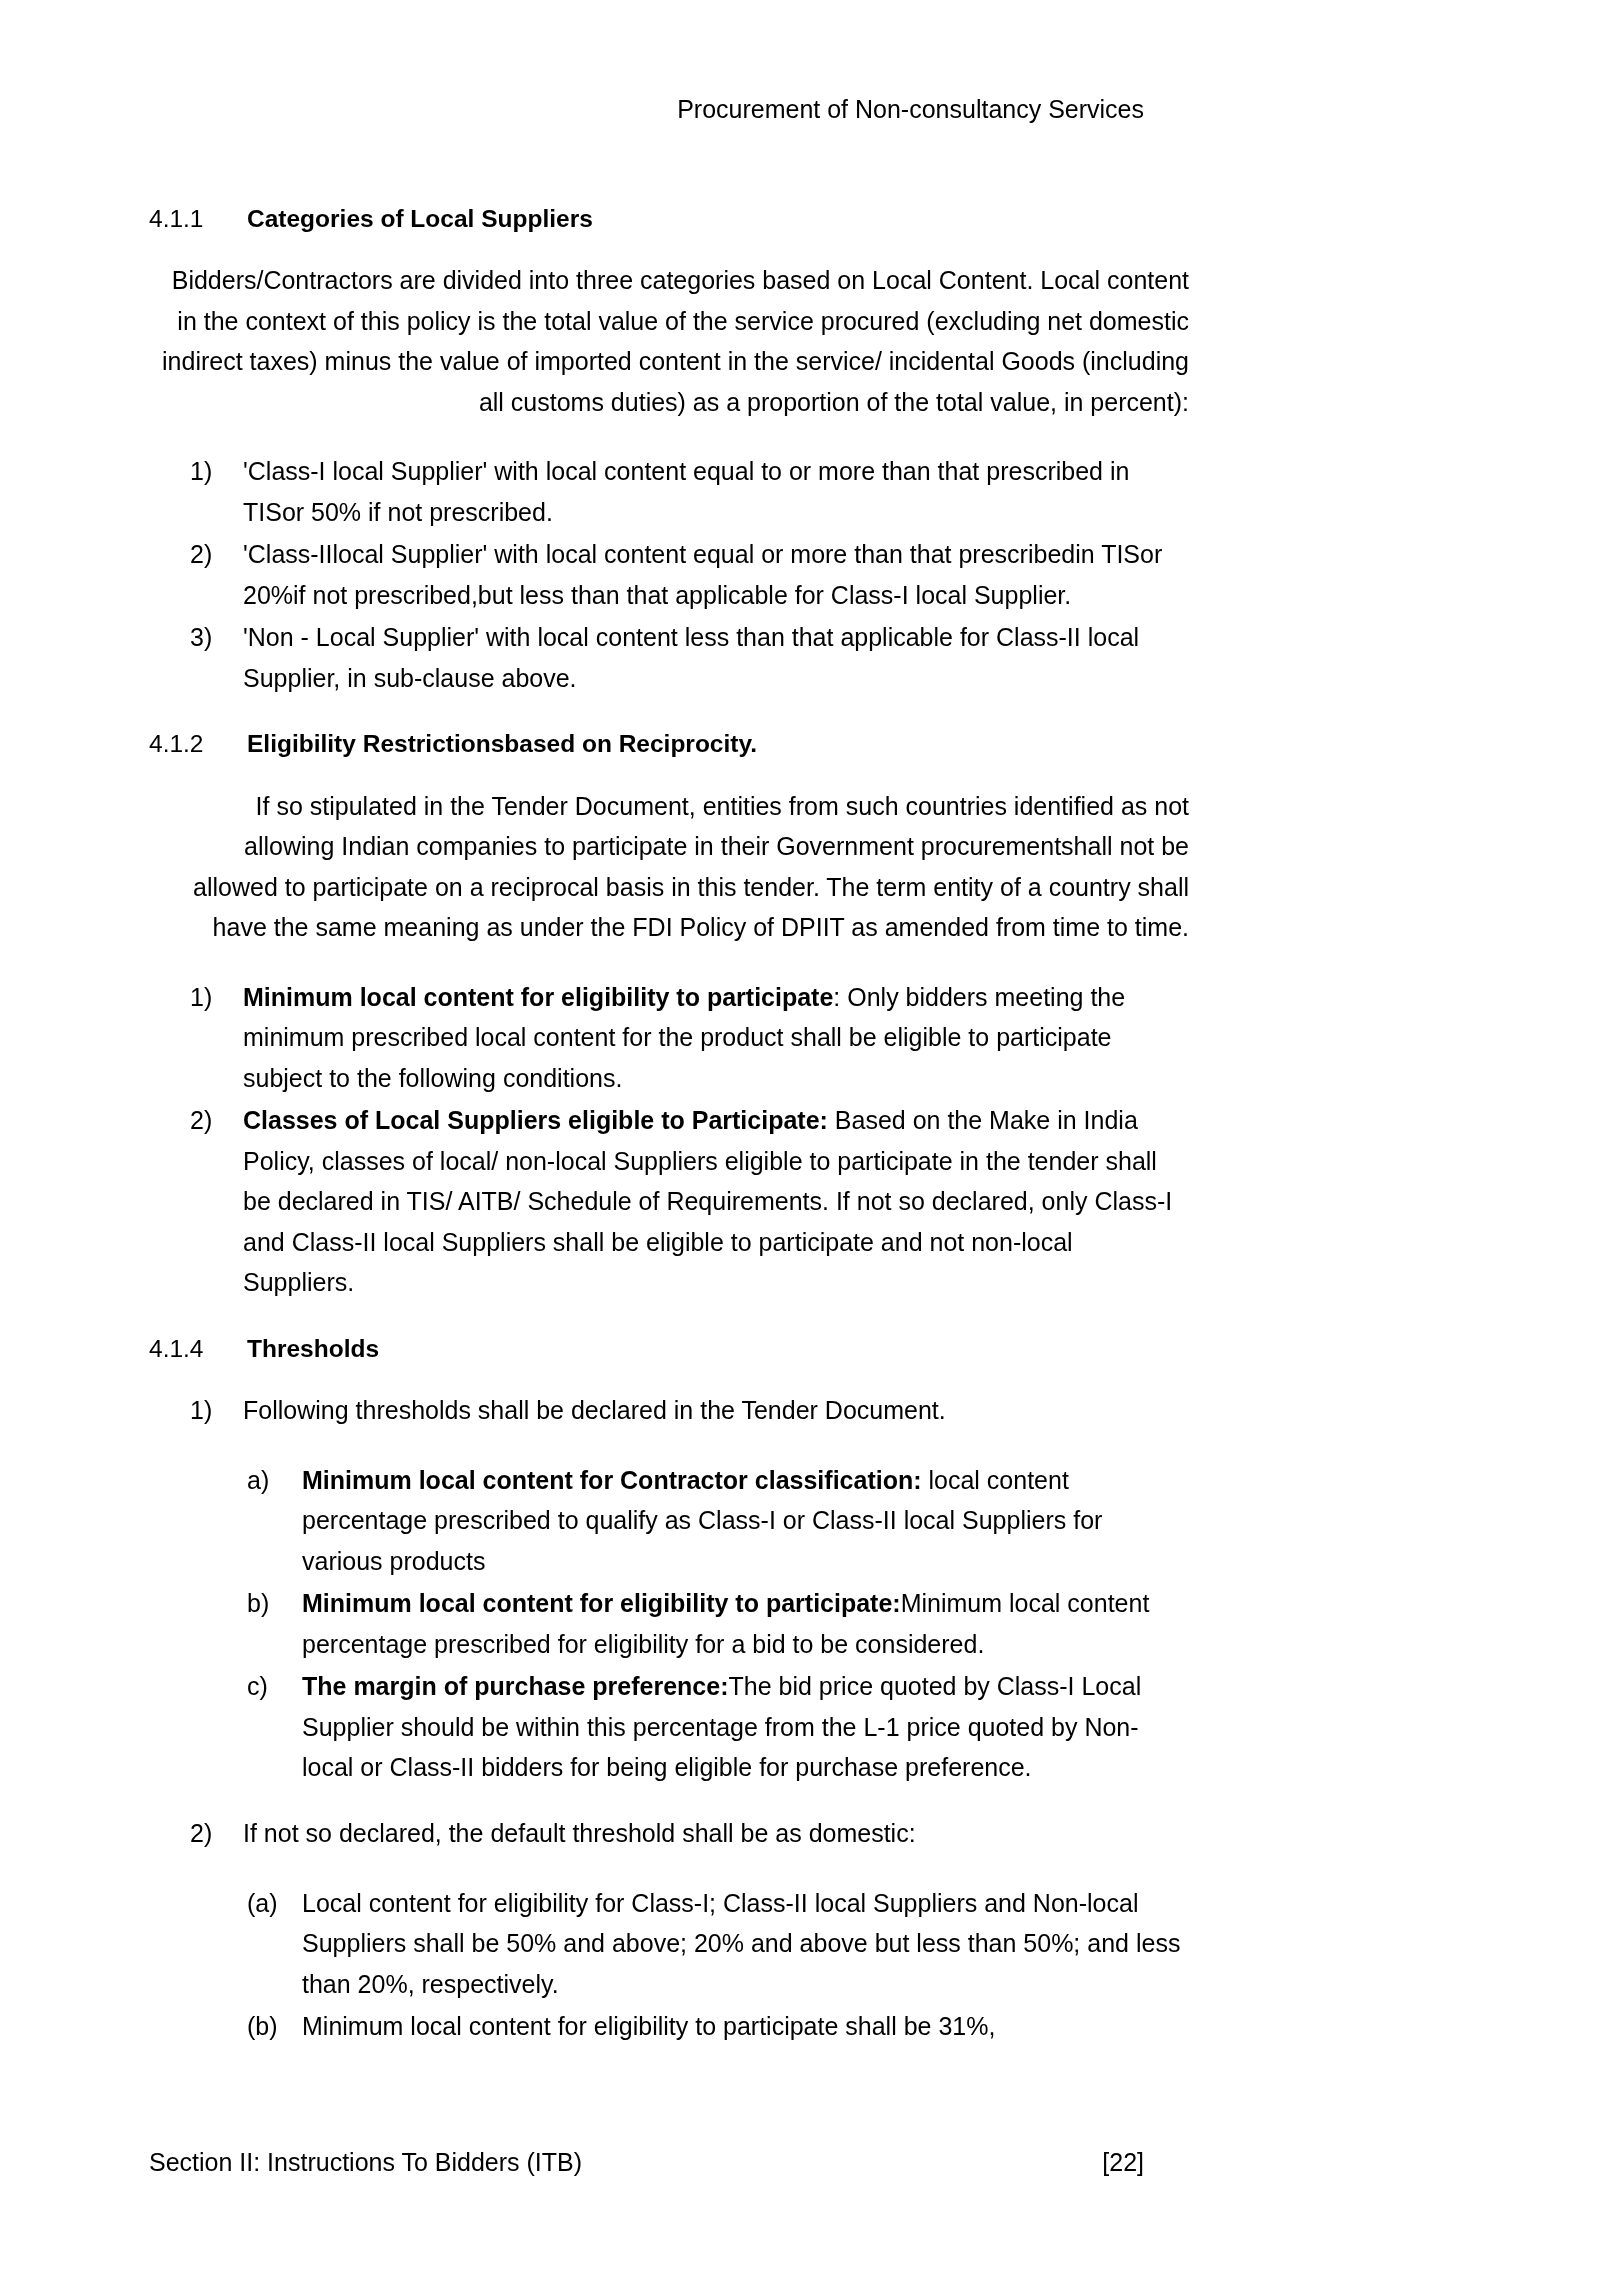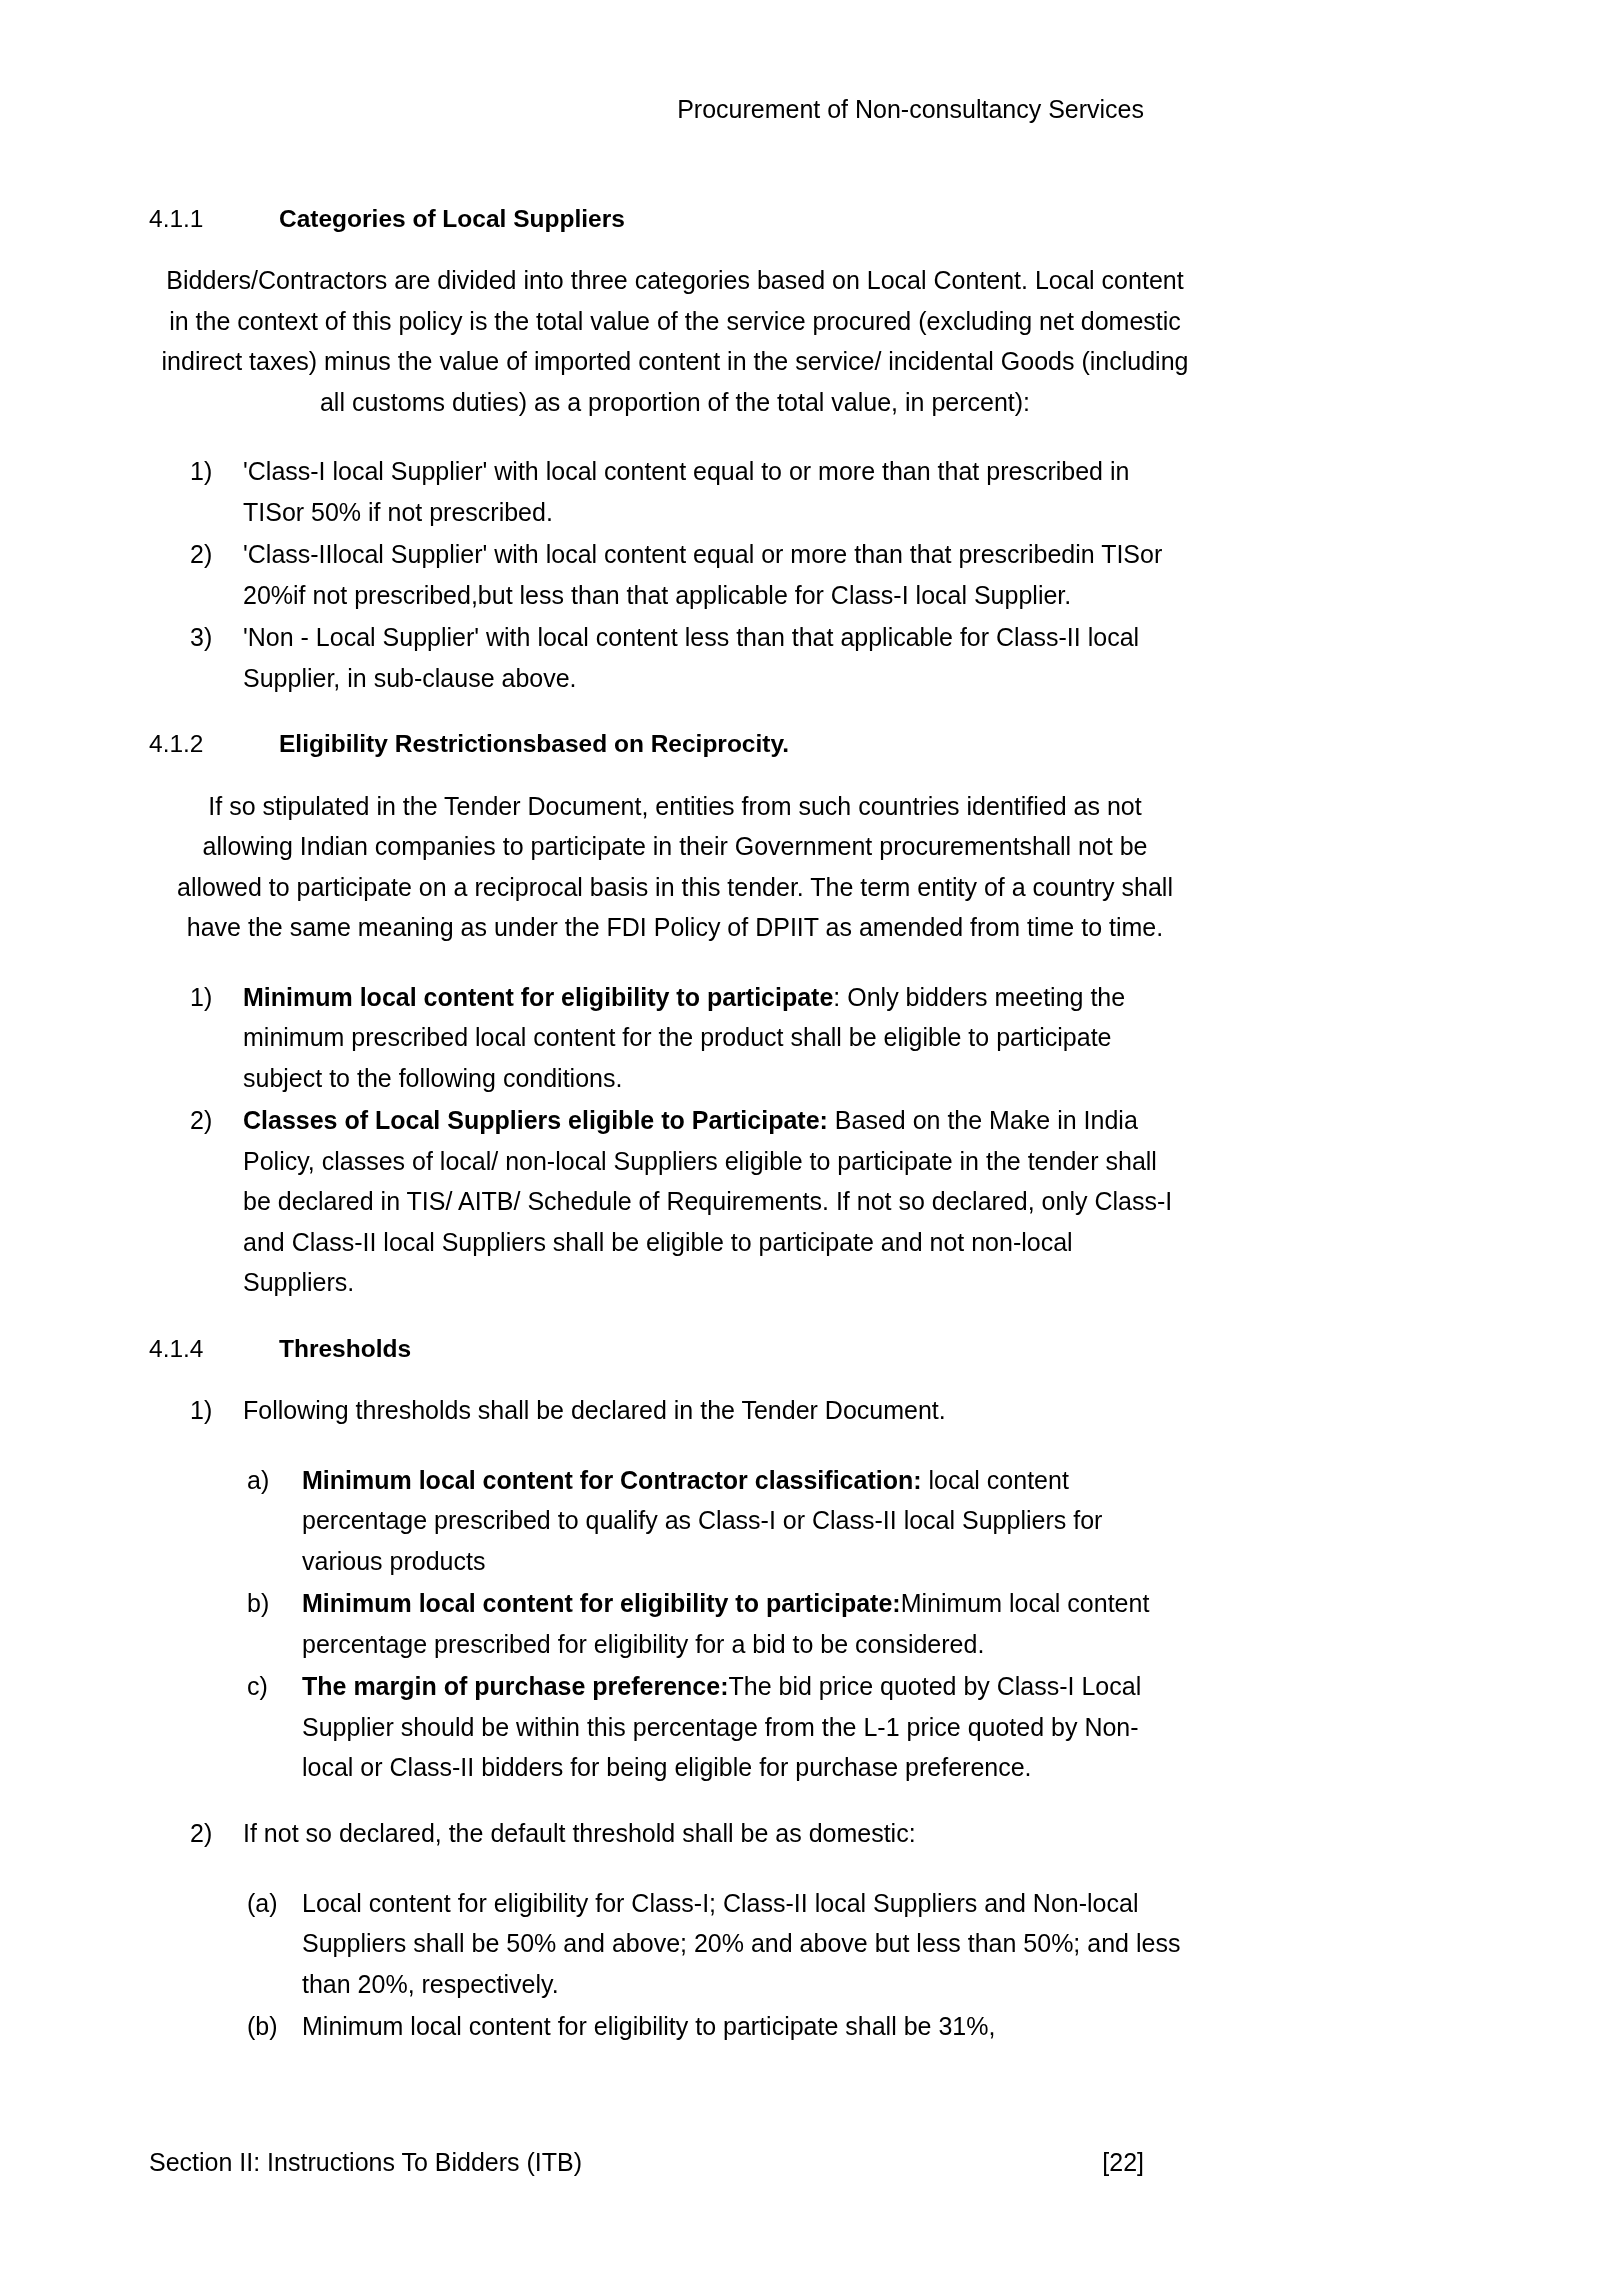--- a/index.html
+++ b/index.html
@@ -35,27 +35,26 @@
     font-weight: normal;
   }
   .heading {
     font-size: 24.5px;
     font-weight: bold;
     margin: 0 0 25.5px 0;
     line-height: 1.35;
   }
   .heading .h-label {
     display: inline-block;
-    margin-left: 32px;
   }
   p.body {
     font-size: 25px;
     line-height: 1.62;
     margin: 0 0 29px 12px;
-    text-align: center;
+    text-align: right;
   }
   ol.lvl1 {
     list-style: none;
     margin: 0 0 29px 0;
     padding: 0;
   }
   ol.lvl1 > li {
     position: relative;
     padding-left: 94px;
     font-size: 25px;

